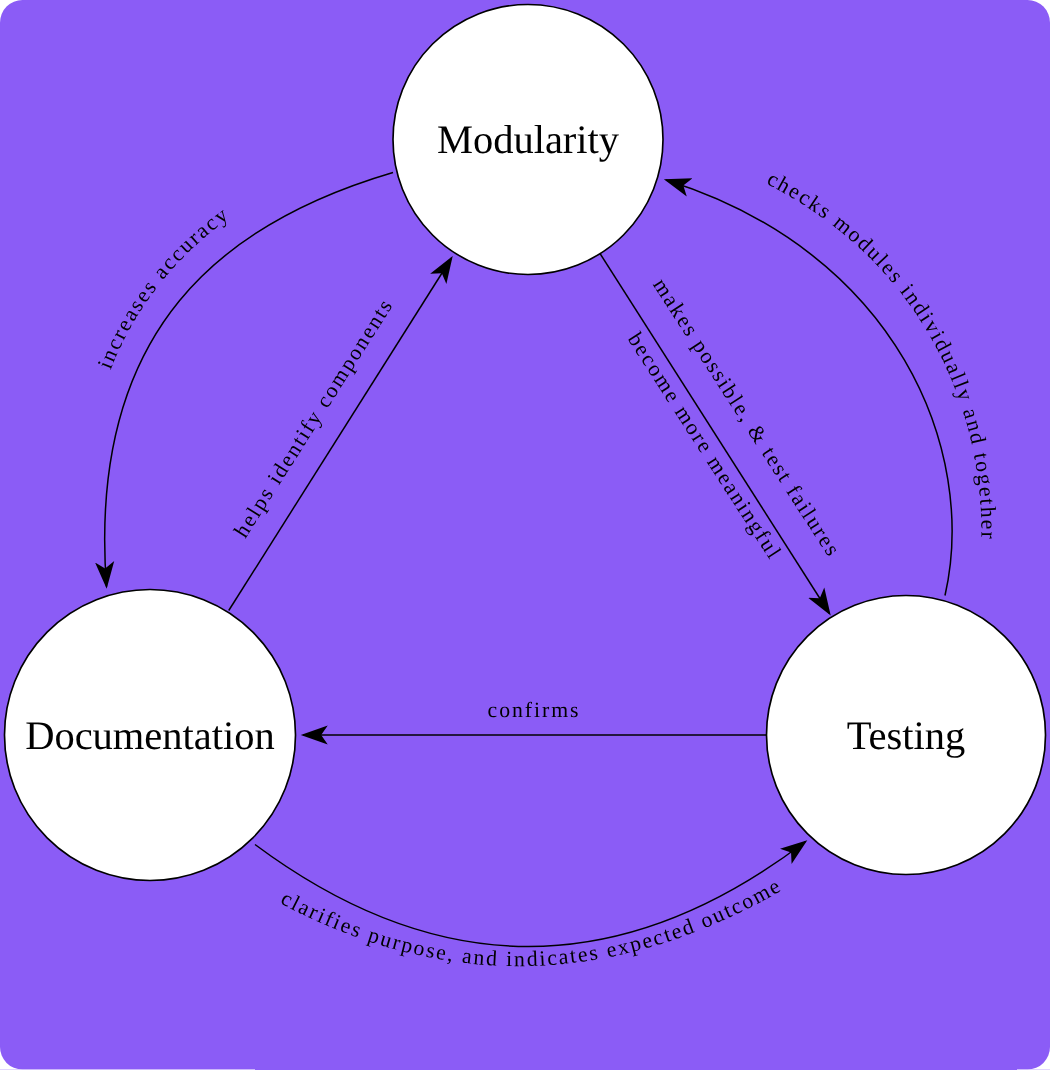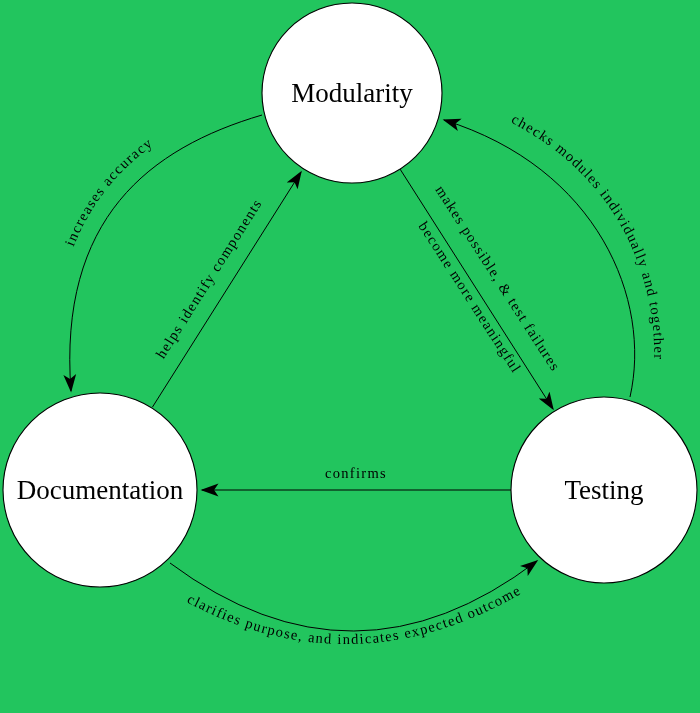--- a/index.html
+++ b/index.html
@@ -4,22 +4,23 @@
 <style>
   html, body {
     margin: 0;
     padding: 0;
     background: #ffffff;
   }
   .stage {
     width: 700px;
     height: 713px;
     position: relative;
-    background: #22c55e;
+    background: #8b5cf6;
     overflow: hidden;
+    border-radius: 15px;
   }
   svg {
     display: block;
     font-family: "Liberation Serif", "DejaVu Serif", serif;
   }
   .node-circle {
     fill: #ffffff;
     stroke: #000000;
     stroke-width: 1.1;
   }

